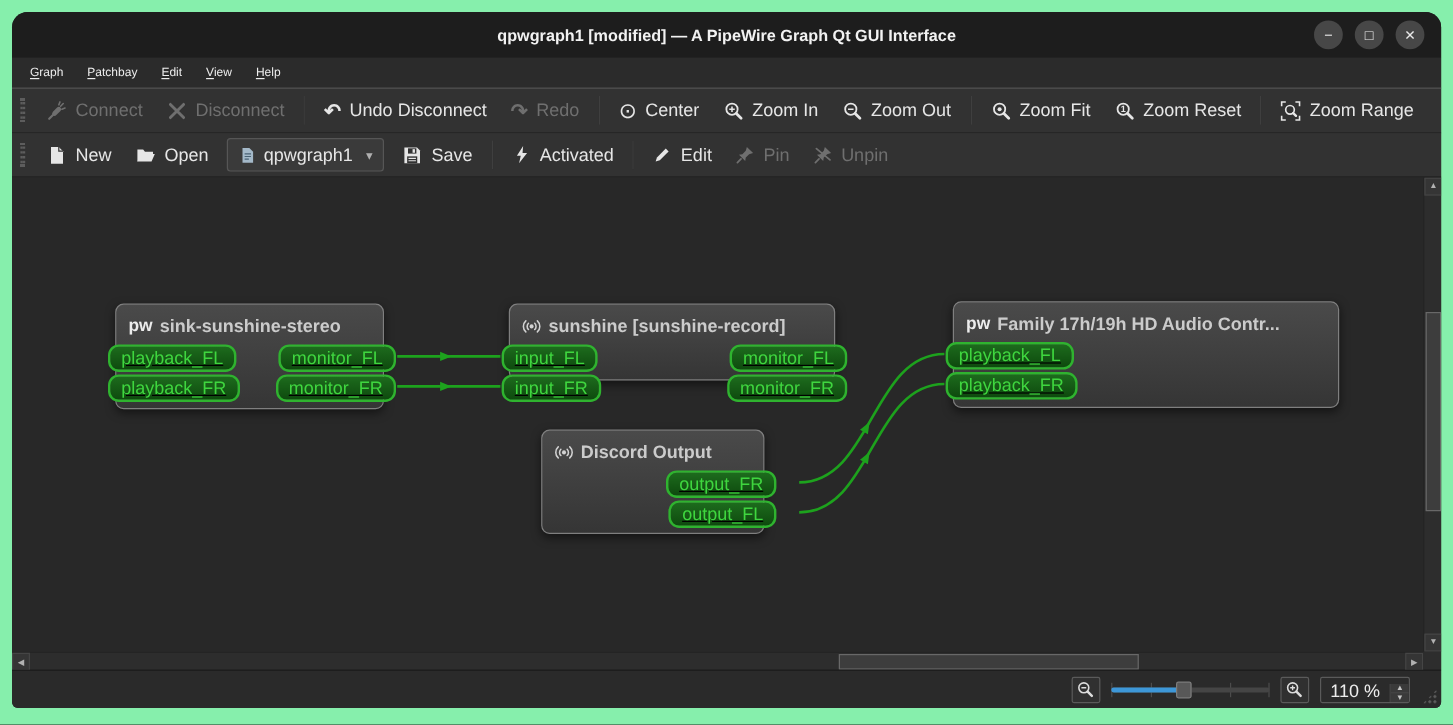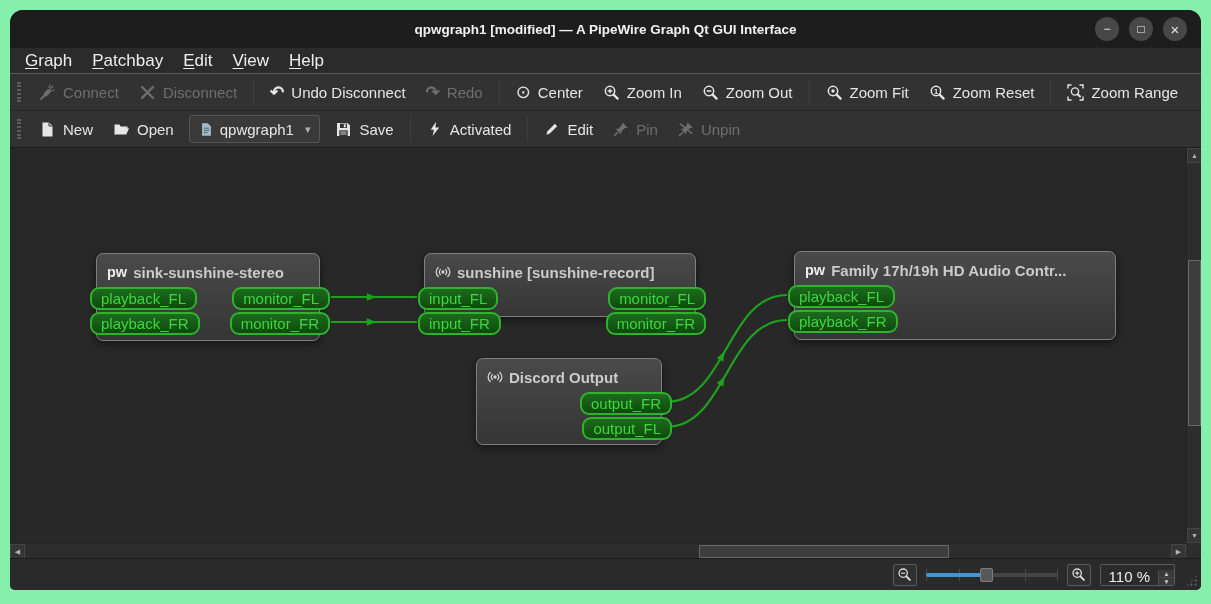--- a/index.html
+++ b/index.html
@@ -17,21 +17,21 @@
     color:#f2f2f2; font-size:13.5px; font-weight:bold; }
   .win-controls { position:absolute; right:14px; top:7px; display:flex; gap:10px; }
   .win-btn { width:24px; height:24px; border-radius:50%; background:#474747;
     color:#e9e9e9; display:flex; align-items:center; justify-content:center;
     font-size:12px; line-height:1; }
   .win-btn.close { font-size:15px; }
 
   
   .menubar { height:26px; flex:0 0 26px; background:#2b2b2b; display:flex;
     align-items:center; padding:0 6px; gap:2px; border-bottom:1px solid #5a5a5a; }
-  .menu-item { color:#ededed; font-size:17px; padding:2px 9px; }
+  .menu-item { color:#ededed; font-size:10px; padding:2px 9px; }
   .mn { text-decoration:underline; text-underline-offset:2px; }
 
   
   .toolbar { height:37px; flex:0 0 37px; background:#323232; display:flex;
     align-items:center; padding:0 4px; gap:2px; }
   .toolbar.tb1 { border-bottom:1px solid #262626; }
   .toolbar.tb2 { border-bottom:1px solid #1e1e1e; }
   .grip { width:4px; height:20px; margin:0 7px 0 3px;
     border-left:2px dotted #5d5d5d; border-right:2px dotted #5d5d5d; }
   .tsep { width:1px; height:24px; background:#252525; border-right:1px solid #3f3f3f; margin:0 5px; }
@@ -51,21 +51,21 @@
   #edges { position:absolute; left:0; top:0; z-index:1; }
   #node-layer { position:absolute; inset:0; z-index:2; }
   .node { position:absolute; background:linear-gradient(#4a4a4a,#353535);
     border:1px solid #7f7f7f; border-radius:7px;
     box-shadow:0 3px 8px rgba(0,0,0,0.5); }
   .node-header { height:31px; display:flex; align-items:center; gap:6px;
     padding:5px 10px 0 10px; color:#cbcbcb; font-weight:bold; font-size:15px;
     white-space:nowrap; overflow:hidden; }
   .node-icon { display:flex; align-items:center; }
   .node-icon.pw { font-weight:700; color:#ececec; font-size:14.5px; }
-  .port-row { display:flex; justify-content:space-between; margin-top:2px; height:23px; }
+  .port-row { display:flex; justify-content:space-between; margin-top:2px; height:23px;text-decoration:underline; }
   .port { display:flex; align-items:center; height:23px; padding:0 9px;
     border:2px solid #2fb32f; border-radius:9px;
     background:linear-gradient(#1d6b1d,#0e4a0e); color:#3fd63f;
     font-size:15px; white-space:nowrap; }
   .port.in { margin-left:-7px; }
   .port.out { margin-left:auto; margin-right:-11px; }
 
   
   .vscroll { position:absolute; top:0; right:0; bottom:15px; width:15px;
     background:#2d2d2d; border-left:1px solid #232323; z-index:4; }
@@ -359,21 +359,21 @@
               <span class="node-icon pw">pw</span>
               <span>Family 17h/19h HD Audio Contr...</span>
             </div>
             <div class="port-row">
               <span class="port in">playback_FL</span>
             </div>
             <div class="port-row">
               <span class="port in">playback_FR</span>
             </div>
           </div>
-          <div class="node" style="left: 466px; top: 210px; width: 186px; height: 87px;">
+          <div class="node" style="left: 441px; top: 210px; width: 186px; height: 87px;">
             <div class="node-header">
               <span class="node-icon">
                 <svg width="16" height="16" viewBox="0 0 16 16">
                   <circle cx="8" cy="8" r="1.7" fill="#d2d2d2"></circle>
                   <path d="M5.4,5.4 A3.6,3.6 0 0 0 5.4,10.6 M10.6,5.4 A3.6,3.6 0 0 1 10.6,10.6 M3.2,3.4 A6.2,6.2 0 0 0 3.2,12.6 M12.8,3.4 A6.2,6.2 0 0 1 12.8,12.6" stroke="#d2d2d2" stroke-width="1.3" fill="none" stroke-linecap="round"></path>
                 </svg>
               </span>
               <span>Discord Output</span>
             </div>
             <div class="port-row">

